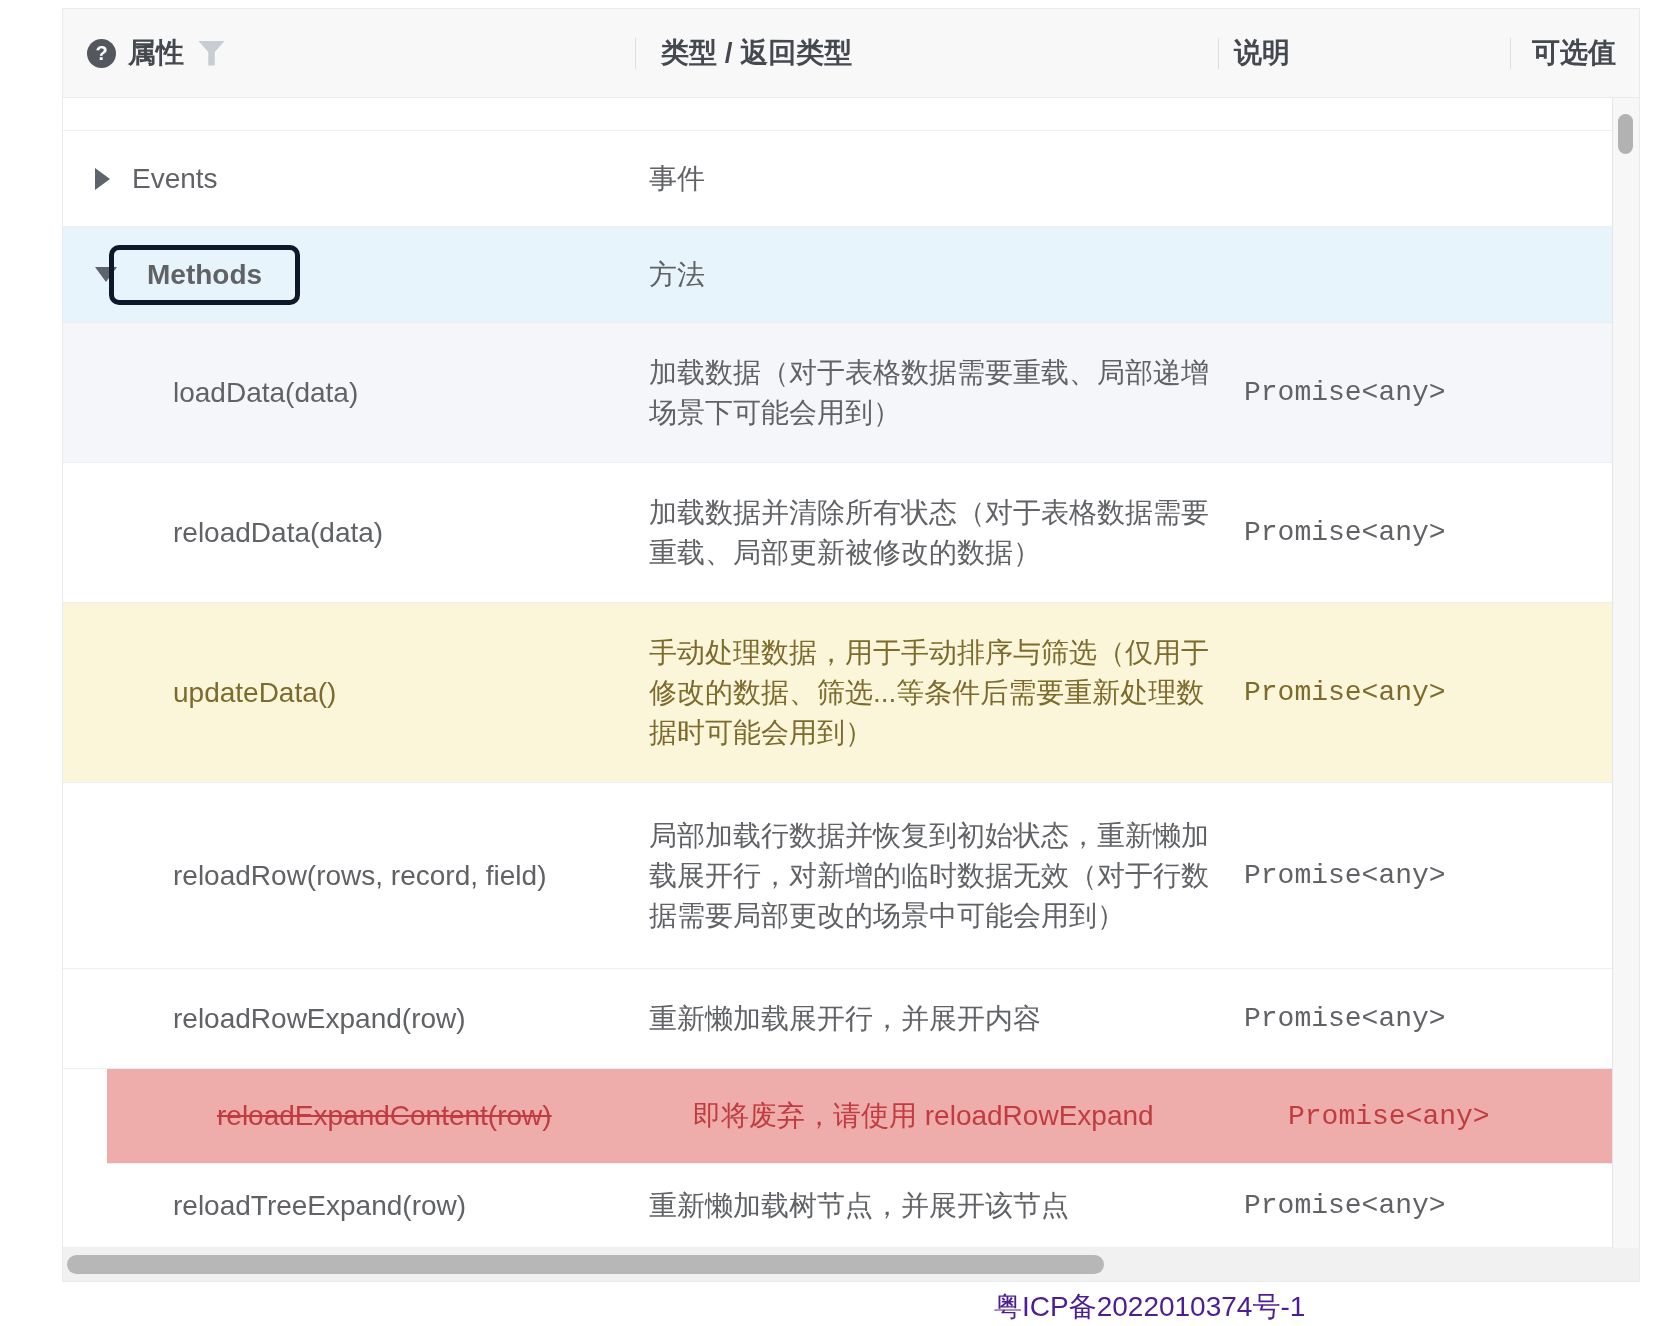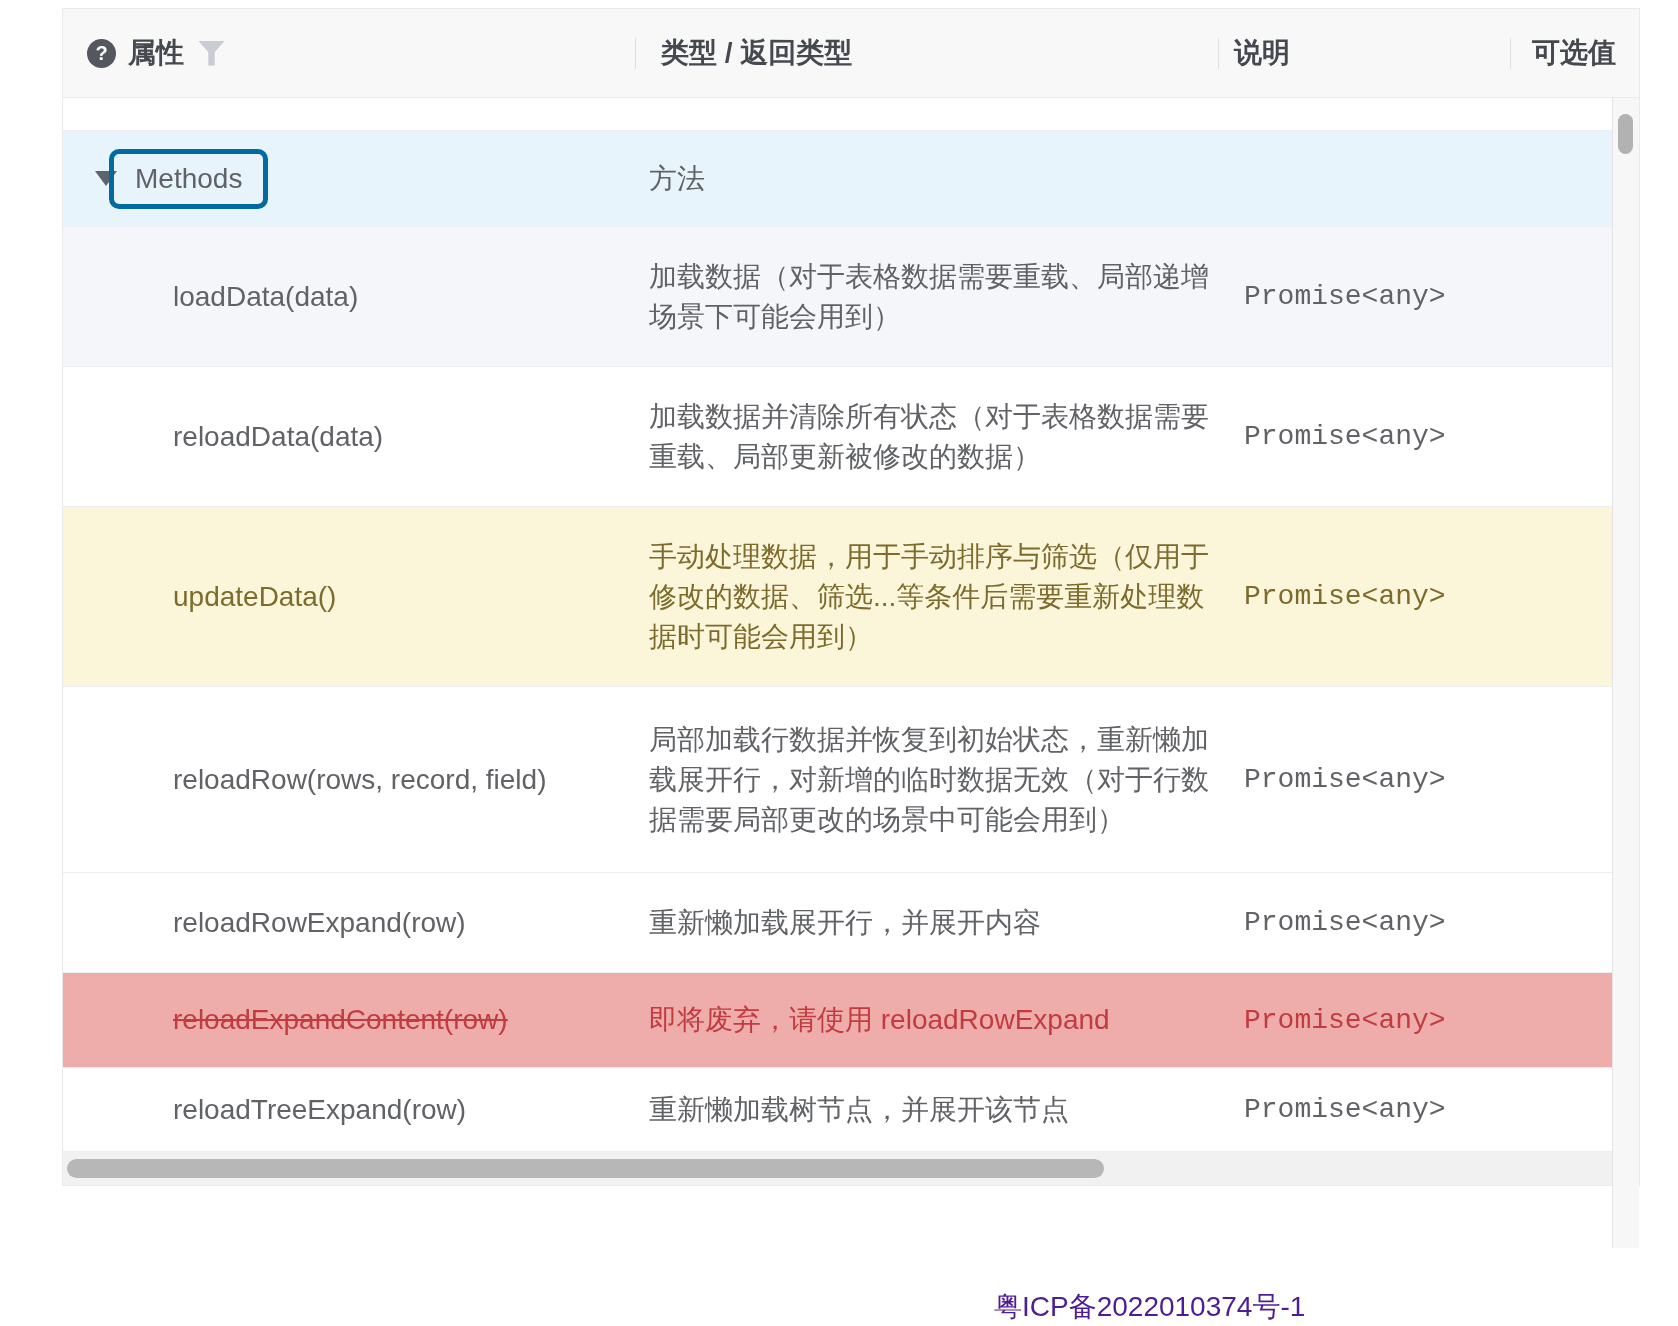--- a/index.html
+++ b/index.html
@@ -36,41 +36,41 @@
   .div1{left:572px;} .div2{left:1155px;} .div3{left:1447px;}
   
   .tbody{position:relative;}
   .rows{margin-right:27px;}
   .row{
     display:grid;grid-template-columns:572px 583px 292px 1fr;
     align-items:center;border-bottom:1px solid #eceef1;font-size:28px;background:#fff;
   }
   .h32{min-height:32px;} .h95{min-height:95px;} .h139{min-height:139px;}
   .h179{min-height:179px;} .h185{min-height:185px;} .h99{min-height:99px;}
-  .h94{min-height:94px;} .h83{min-height:83px;}
+  .h94{min-height:94px;margin-left:44px;} .h83{min-height:83px;}
   .row.stripe{background:#f5f6f9;}
   .row.selected{background:#e8f4fb;}
   .row.warning{background:#fbf6d9;color:#7d6b2e;}
   .row.deprecated{background:#eeacaa;color:#c13c41;}
   .cell{box-sizing:border-box;}
   .cell-prop{padding-left:110px;}
   .cell-prop.group-cell{padding-left:32px;display:flex;align-items:center;}
   .cell-desc{padding:16px 6px 16px 14px;line-height:40px;word-break:break-all;}
   .cell-type{padding-left:26px;font-family:Liberation Mono, monospace;}
   .caret-right{
     width:0;height:0;border-top:11px solid transparent;border-bottom:11px solid transparent;
     border-left:15px solid #5e646b;margin-right:22px;flex:0 0 auto;
   }
   .caret-down{
     width:0;height:0;border-left:11px solid transparent;border-right:11px solid transparent;
     border-top:15px solid #5e646b;margin-right:0;flex:0 0 auto;
   }
   .red-box{
-    display:inline-block;border:5px solid #0369a1;border-radius:10px;
-    padding:9px 21px;margin-left:-8px;
+    display:inline-block;border:5px solid #0f172a;border-radius:10px;
+    padding:9px 33px;margin-left:-8px;font-weight:bold;
   }
   .deprecated .prop-name{text-decoration:line-through;}
   
   .vscroll{
     position:absolute;top:89px;right:0;width:26px;height:1150px;
     background:#f7f7f7;border-left:1px solid #e5e5e5;
   }
   .vscroll-thumb{
     position:absolute;top:16px;left:5px;width:15px;height:40px;
     background:#b2b2b2;border-radius:8px;
@@ -105,20 +105,29 @@
   <div class="tbody">
     <div class="rows">
 
       <div class="row h32">
         <div class="cell"></div>
         <div class="cell"></div>
         <div class="cell"></div>
         <div class="cell"></div>
       </div>
 
+      <div class="row h95">
+        <div class="cell cell-prop group-cell">
+          <span class="caret-right"></span>
+          <span class="prop-name">Events</span>
+        </div>
+        <div class="cell cell-desc">事件</div>
+        <div class="cell cell-type"></div>
+        <div class="cell"></div>
+      </div>
 
       <div class="row h95 selected">
         <div class="cell cell-prop group-cell">
           <span class="caret-down"></span>
           <span class="red-box">
             <span class="prop-name">Methods</span>
           </span>
         </div>
         <div class="cell cell-desc">方法</div>
         <div class="cell cell-type"></div>

